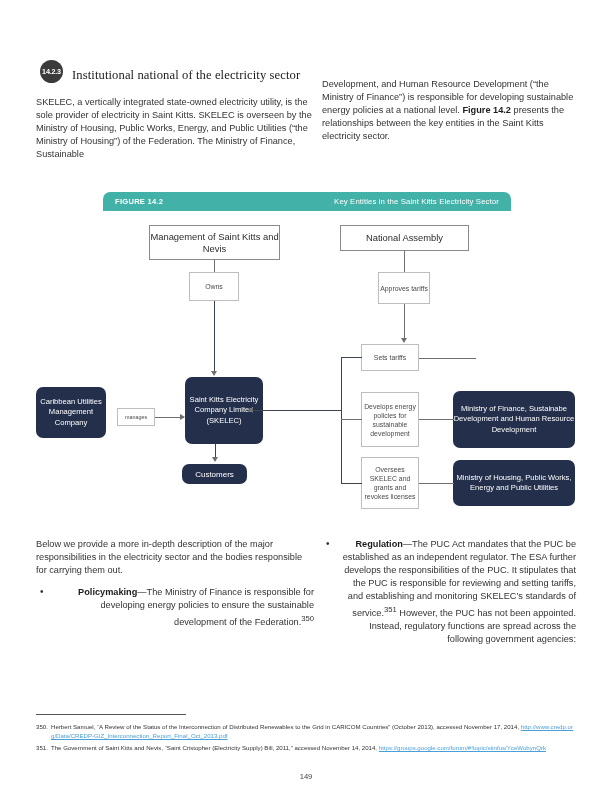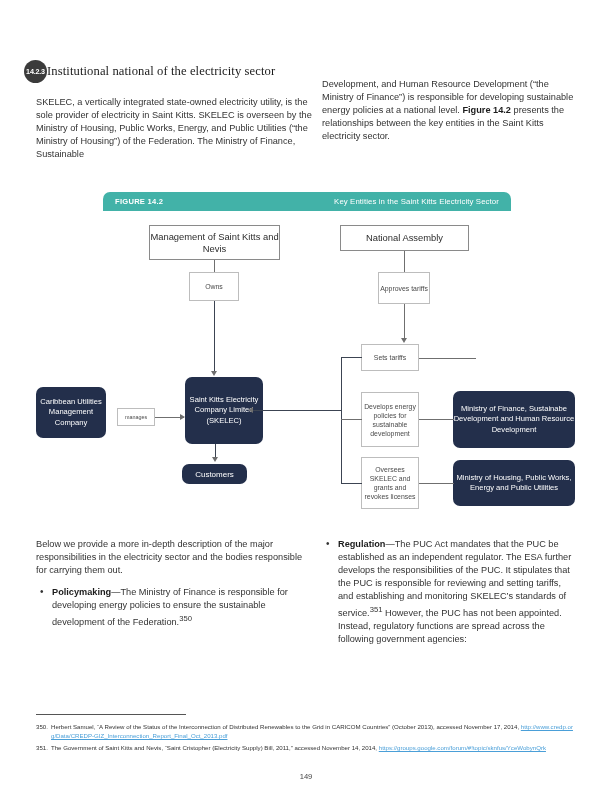--- a/index.html
+++ b/index.html
@@ -7,21 +7,21 @@
     width:612px;height:792px;
     background:#ffffff;
     font-family:"Liberation Sans",sans-serif;
     color:#2b2b2b;
     position:relative;
     overflow:hidden;
   }
   .page{position:relative;width:612px;height:792px;}
 
   
-  .heading-row{position:absolute;left:24px;top:60px;width:300px;display:flex;align-items:center;}
+  .heading-row{position:absolute;left:40px;top:60px;width:300px;display:flex;align-items:flex-end;gap:9px;}
   .sec-badge{
     width:23px;height:23px;border-radius:50%;
     background:#3b3b3b;color:#ffffff;
     font-size:7.2px;font-weight:bold;letter-spacing:-.2px;
     display:flex;align-items:center;justify-content:center;
     flex:0 0 auto;
   }
   .sec-title{
     font-family:"Liberation Serif",serif;
     font-size:12.6px;color:#1b1b1b;letter-spacing:.1px;white-space:nowrap;
@@ -74,21 +74,21 @@
   .ln.dk{background:#3c4452;}
   .arrow{position:absolute;width:0;height:0;}
   .arrow.down{border-left:3.2px solid transparent;border-right:3.2px solid transparent;border-top:5px solid #6f6f6f;}
   .arrow.right{border-top:3.2px solid transparent;border-bottom:3.2px solid transparent;border-left:5px solid #6f6f6f;}
   .arrow.left{border-top:3.2px solid transparent;border-bottom:3.2px solid transparent;border-right:5px solid #6f6f6f;}
 
   
   .col-left-bot{left:36px;top:538px;width:278px;}
   .col-right-bot{left:322px;top:538px;width:254px;}
   .bullets{margin:9px 0 0 0;padding:0;list-style:none;}
-  .bullets li{position:relative;padding-left:16px;margin-bottom:6px;}
+  .bullets li{position:relative;padding-left:16px;margin-bottom:6px;text-align:right;}
   .bullets li:before{content:"\2022";position:absolute;left:4px;top:-1px;font-size:10px;color:#333;}
 
   
   .fn-rule{position:absolute;left:36px;top:714px;width:150px;height:1px;background:#555;}
   .footnotes{position:absolute;left:36px;top:722px;width:540px;font-size:6.1px;line-height:9.2px;color:#333;}
   .footnotes .fn{display:flex;margin-bottom:3px;}
   .fn-num{width:15px;flex:0 0 15px;}
   .fn-txt{flex:1;}
   .lnk{color:#4a9fd8;text-decoration:underline;word-break:break-all;}
   .pageno{position:absolute;left:0;top:772px;width:612px;text-align:center;font-family:Liberation Sans, sans-serif;font-size:7.6px;color:#444;}

